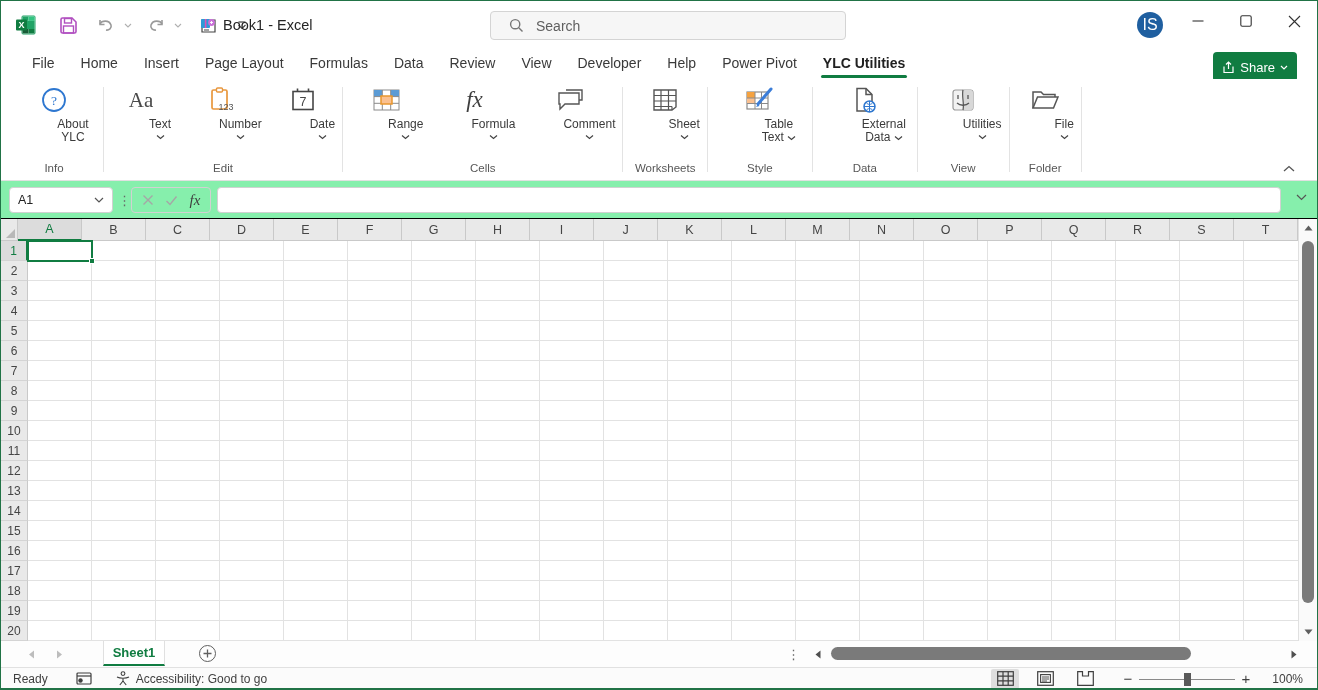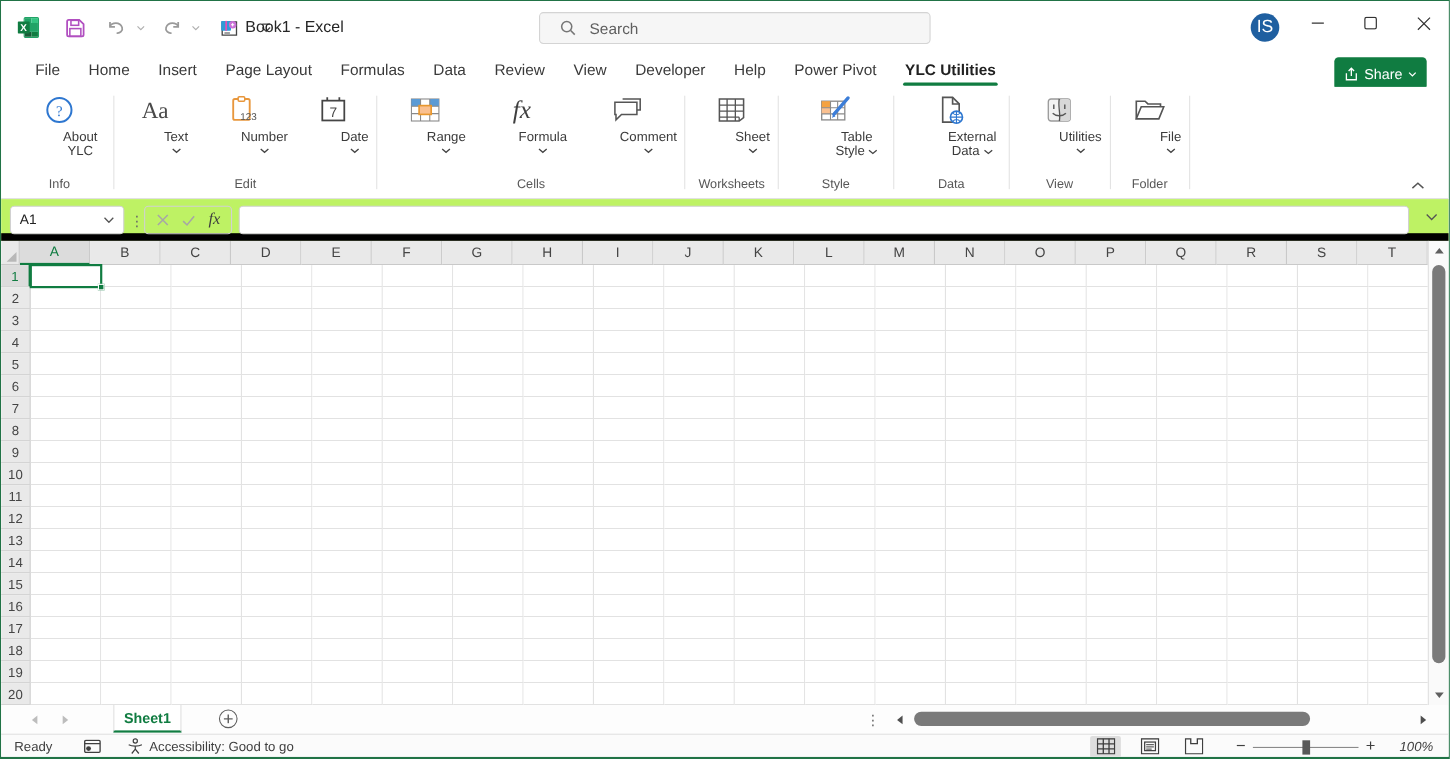--- a/index.html
+++ b/index.html
@@ -50,21 +50,21 @@
   .rcap .chev { display:block; margin:3px auto 0; width:9px; }
   .rcap.inline { max-width:52px; }
   .rcap.inline .chev { display:inline-block; margin:0 0 0 3px; vertical-align:middle; }
   .rgroup-label { font-size:11.5px; color:#575757; padding:0 4px 6px; }
   .rsep { width:1px; background:#e3e3e3; margin:8px 2px 8px 2px; }
   #ribbon-collapse { position:absolute; right:22px; bottom:8px; }
   .icon-text-aa { font-size:21px; color:#4a4a4a; letter-spacing:0; font-family:"Liberation Serif", serif; }
   .icon-text-fx { font-size:23px; color:#3f3f3f; font-style:italic; font-family:"Liberation Serif", serif; }
 
   
-  #formula-strip { position:absolute; top:180px; left:0; right:0; height:38px; background:#bef264; border-bottom:7px solid #000000; }
+  #formula-strip { position:absolute; top:180px; left:0; right:0; height:38px; background:#86efac; border-bottom:1px solid #000000; }
   #name-box { position:absolute; left:8px; top:6px; width:104px; height:26px; background:#fff; border:1px solid #d1d1d1; border-radius:4px;
     display:flex; align-items:center; padding:0 8px; font-size:12.5px; color:#222; }
   #name-box .nchev { margin-left:auto; }
   #fb-dots { position:absolute; left:117px; top:6px; height:26px; display:flex; align-items:center; color:#666; font-size:13px; letter-spacing:0; }
   #fx-panel { position:absolute; left:130px; top:6px; width:80px; height:26px; border:1px solid #d1d1d1; border-radius:4px; display:flex; align-items:center; justify-content:space-around; padding:0 4px; }
   #formula-input { position:absolute; left:216px; top:6px; width:1064px; height:26px; background:#fff; border:1px solid #d1d1d1; border-radius:4px; padding:0 8px; font-size:12.5px; color:#222; display:flex; align-items:center; }
   #fb-expand { position:absolute; right:10px; top:13px; }
 
   
   #grid { position:absolute; top:218px; left:0; width:1297px; height:422px; overflow:hidden; background:#fff; }
@@ -107,21 +107,21 @@
   #macro-btn { margin-left:28px; }
   #accessibility { margin-left:24px; display:flex; align-items:center; gap:6px; }
   #status-right { position:absolute; right:14px; display:flex; align-items:center; }
   .view-btn { width:28px; height:20px; display:flex; align-items:center; justify-content:center; margin-left:12px; border-radius:2px; }
   .view-btn.active { background:#dedede; }
   #zoom-out { margin-left:22px; font-size:15px; color:#3f3f3f; width:14px; text-align:center; }
   #zoom-track { position:relative; width:96px; height:20px; margin:0 4px; }
   #zoom-track .line { position:absolute; left:0; right:0; top:10px; height:1px; background:#8a8a8a; }
   #zoom-handle { position:absolute; left:45px; top:4px; width:7px; height:13px; background:#595959; }
   #zoom-in { font-size:15px; color:#3f3f3f; width:14px; text-align:center; }
-  #zoom-level { margin-left:12px; width:38px; text-align:right;font-style:italic; }
+  #zoom-level { margin-left:12px; width:38px; text-align:right; }
 </style>
 </head>
 <body>
 
 <div id="titlebar">
   <div class="qat" style="left:10px;">
     <div class="qat-btn">
       <svg width="20" height="20" viewBox="0 0 20 20">
         <rect x="6" y="1" width="13" height="18" rx="1" fill="#fff" stroke="#21A366" stroke-width="1"></rect>
         <rect x="6.5" y="1.5" width="6" height="4.4" fill="#21A366"></rect>
@@ -382,21 +382,21 @@
         <div class="ricon">
           <svg width="28" height="26" viewBox="0 0 28 26">
             <rect x="1" y="5" width="21" height="17" fill="#fff" stroke="#8a8a8a" stroke-width="1.2"></rect>
             <rect x="1" y="5" width="8" height="6" fill="#F5A240"></rect>
             <rect x="1" y="11" width="8" height="5.5" fill="#FAC090"></rect>
             <path d="M1 11 H22 M1 16.5 H22 M9 5 V22 M15.5 5 V22" stroke="#8a8a8a" stroke-width="1"></path>
             <path d="M25 2 L12 17" stroke="#3B7DD8" stroke-width="3" stroke-linecap="round"></path>
             <path d="M12 17 L10 20 L13.5 19 Z" fill="#3B7DD8"></path>
           </svg>
         </div>
-        <div class="rcap inline"><span>Table Style</span><span class="chev"><svg width="9" height="6" viewBox="0 0 9 6">
+        <div class="rcap inline"><span>Table Text</span><span class="chev"><svg width="9" height="6" viewBox="0 0 9 6">
                 <path d="M1 1.5 L4.5 4.5 L8 1.5" fill="none" stroke="#444" stroke-width="1.2"></path>
               </svg></span></div>
       </div>
     </div>
     <div class="rgroup-label">Style</div>
   </div>
   <div class="rsep"></div>
 
   <div class="rgroup">
     <div class="rbuttons">

